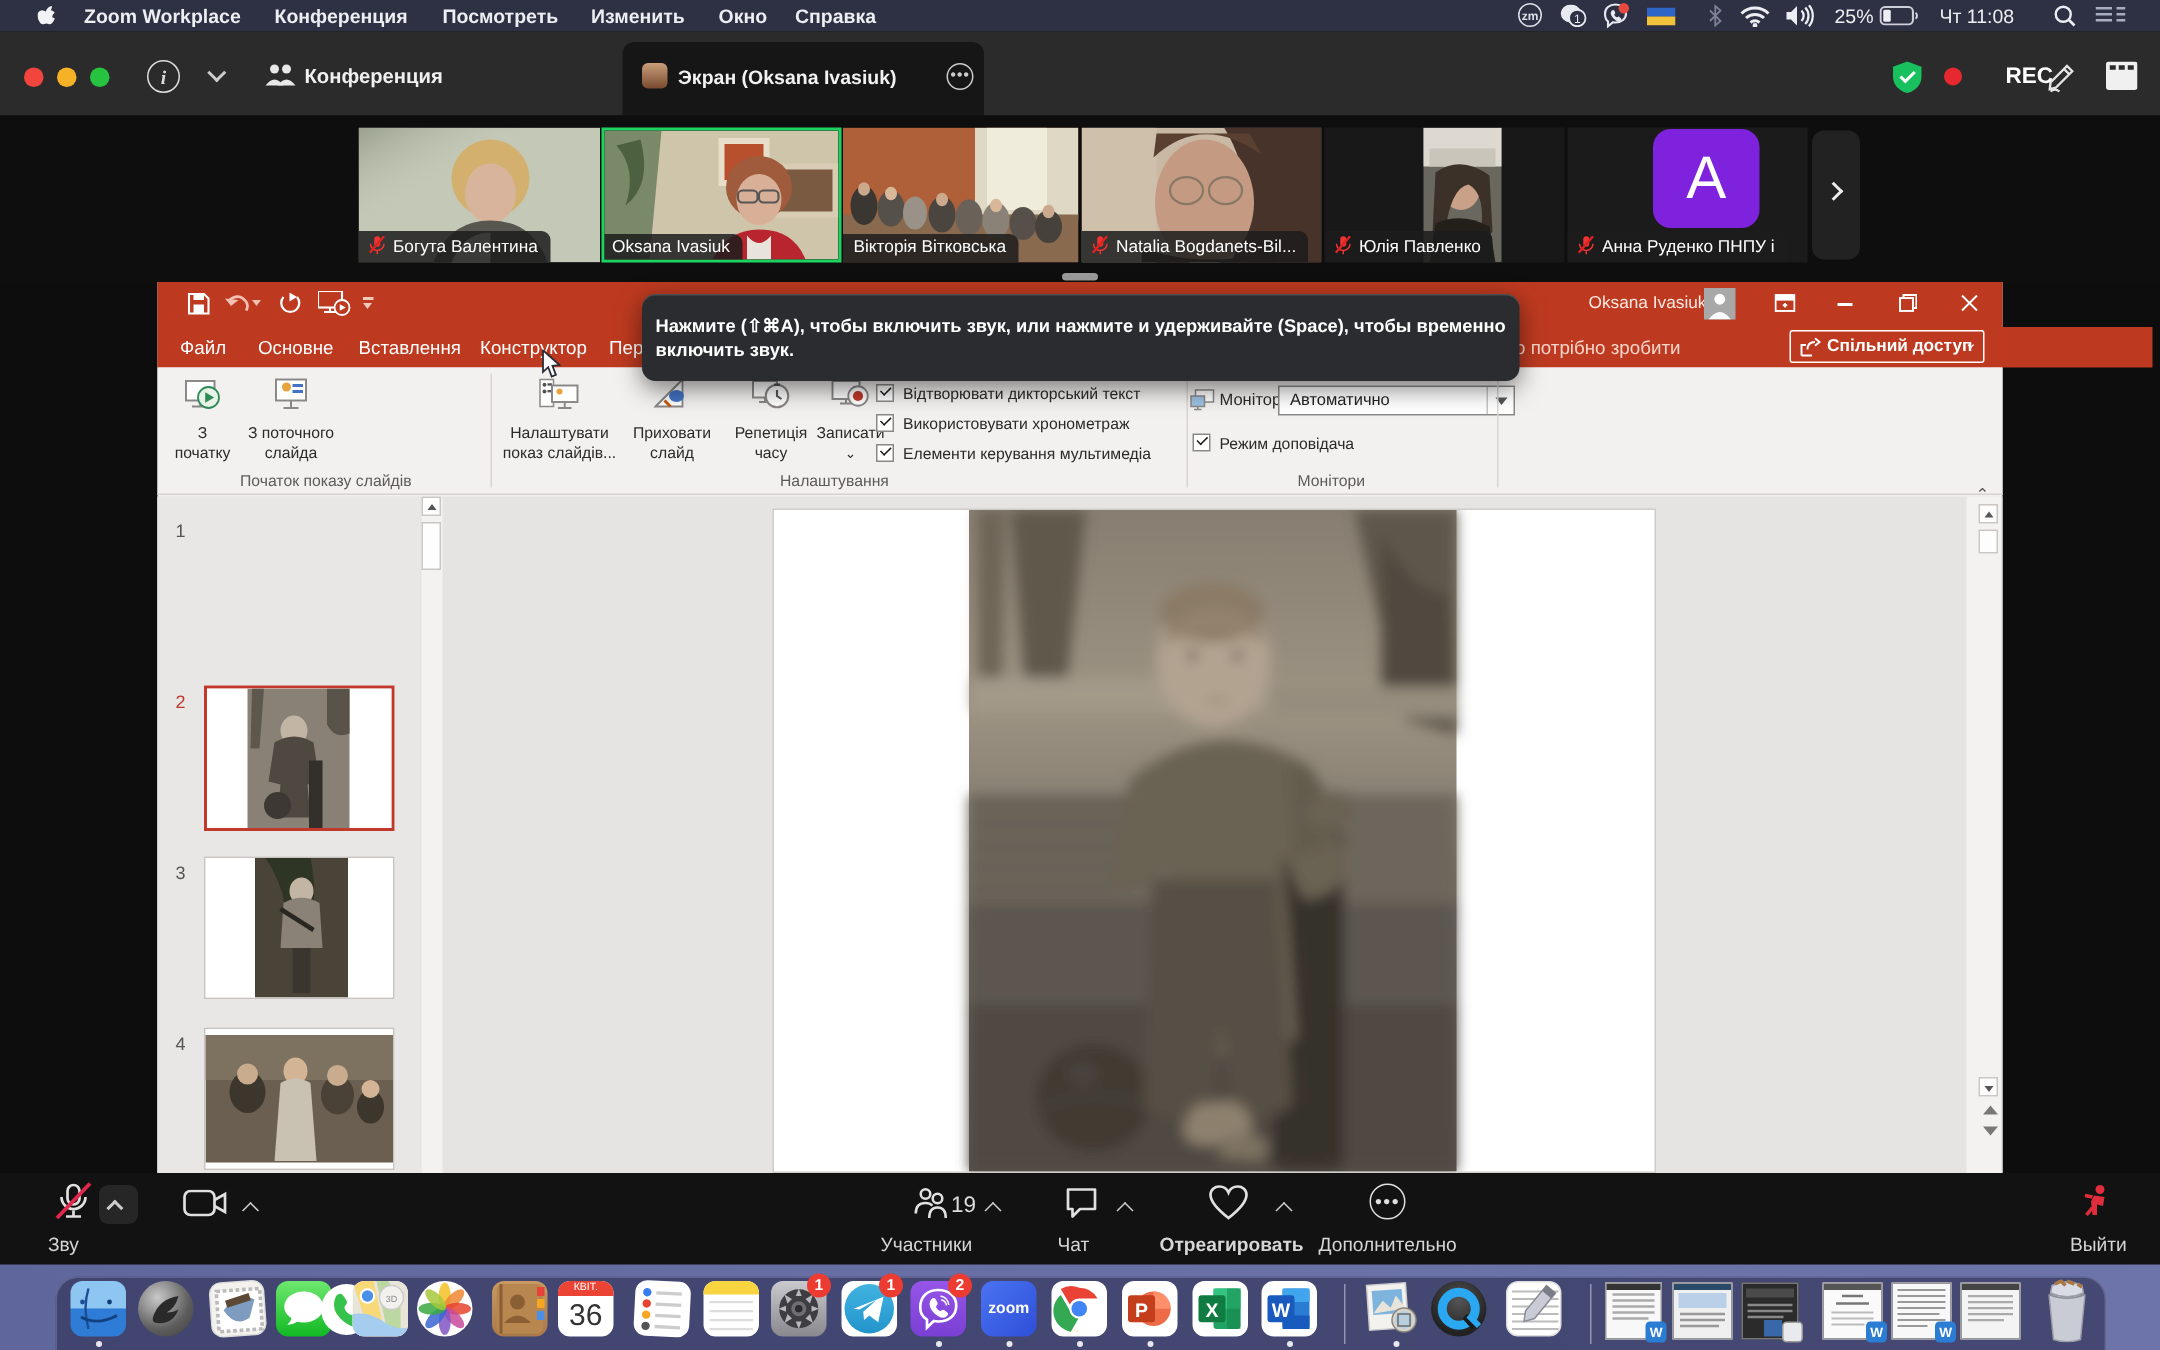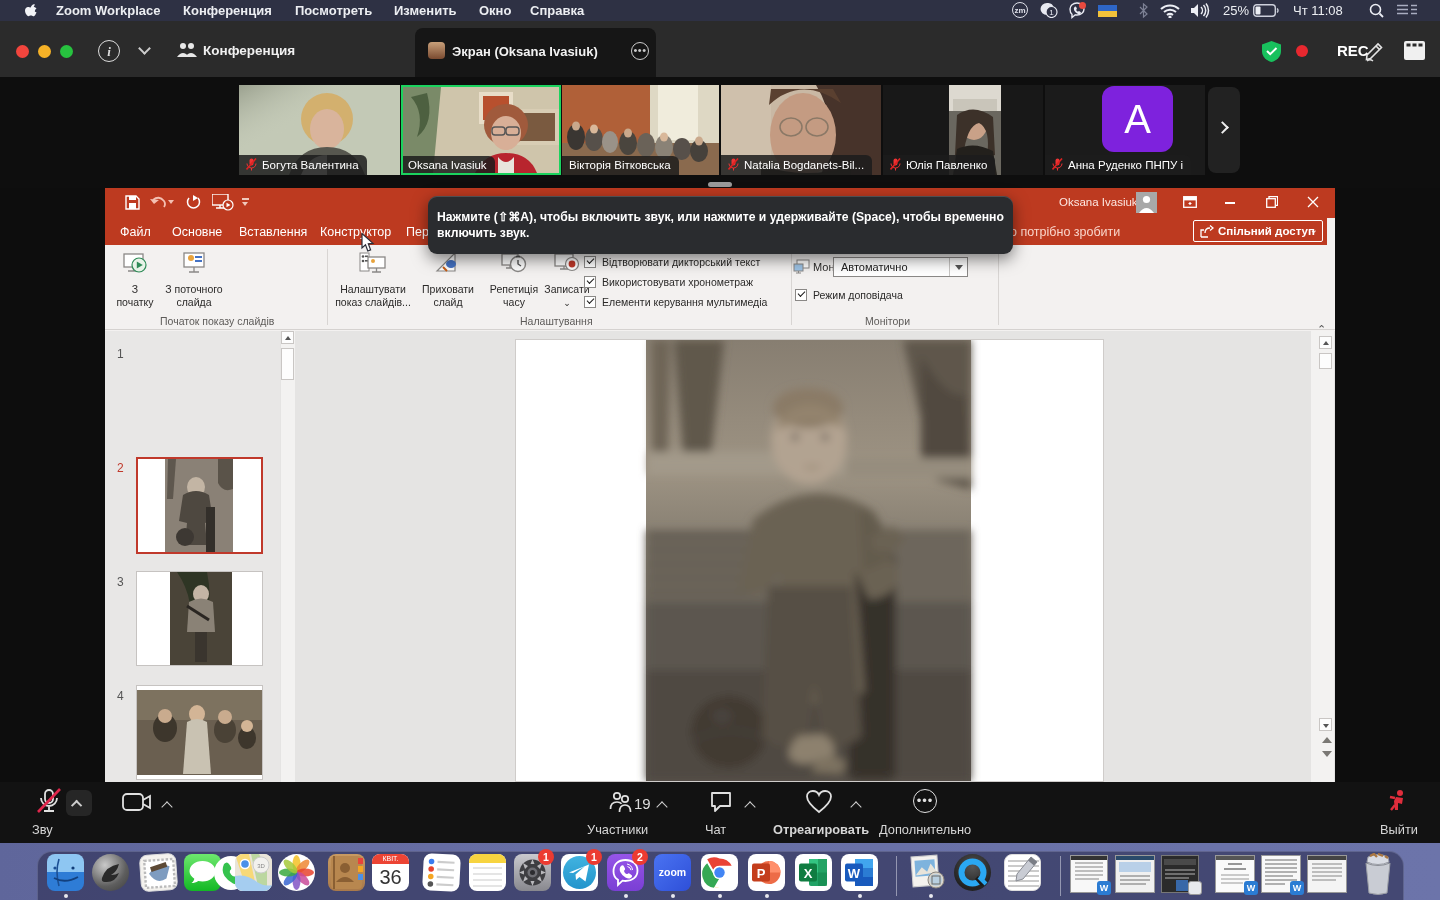--- a/index.html
+++ b/index.html
@@ -14,21 +14,21 @@
 .tl{position:absolute;top:24px;width:13px;height:13px;border-radius:50%;}
 #ztab{position:absolute;left:415px;top:7px;width:241px;height:49px;background:#161616;border-radius:8px 8px 0 0;}
 
 #strip{position:absolute;left:0;top:77px;width:1440px;height:111px;background:#0e0e0e;}
 .tile{position:absolute;top:8px;height:90px;overflow:hidden;background:#1d1d1d;}
 .nlabel{position:absolute;left:0px;bottom:0px;background:rgba(28,28,28,0.85);color:#fff;font-size:11.5px;padding:3px 8px 4px 7px;border-radius:0 6px 0 0;white-space:nowrap;}
 .micoff{display:inline-block;position:relative;width:11px;height:12px;vertical-align:-2px;margin-right:5px;}
 
 #ppt{position:absolute;left:105px;top:188px;width:1230px;height:598px;background:#f3f1f0;}
 #ppt-title{position:absolute;left:0;top:0;width:1230px;height:30px;background:#bd3a20;}
-#ppt-tabs{position:absolute;left:0;top:30px;width:1222px;height:27px;background:#bd3a20;color:#fff;font-size:12.5px;}
+#ppt-tabs{position:absolute;left:0;top:30px;width:1330px;height:27px;background:#bd3a20;color:#fff;font-size:12.5px;}
 #ppt-tabs span{position:absolute;top:7px;}
 #ribbon{position:absolute;left:0;top:57px;width:1230px;height:85px;background:#f3f1f0;border-bottom:1px solid #d5d2d0;}
 .rgsep{position:absolute;top:4px;width:1px;height:76px;background:#d8d5d3;}
 .rlabel{position:absolute;top:70px;font-size:10.5px;color:#5d5b59;white-space:nowrap;}
 .rbtn{position:absolute;text-align:center;color:#2b2a29;font-size:10.5px;line-height:13px;}
 .rbtn svg{display:block;margin:0 auto 6px;}
 .cbrow{position:absolute;font-size:10.5px;color:#2b2a29;white-space:nowrap;}
 .cbx{display:inline-block;width:12px;height:12px;border:1px solid #8a8886;background:#fff;vertical-align:-2px;margin-right:6px;position:relative;}
 .cbx:after{content:"";position:absolute;left:2px;top:1px;width:6px;height:3px;border-left:1.6px solid #1b1a19;border-bottom:1.6px solid #1b1a19;transform:rotate(-45deg);}
 
@@ -396,21 +396,21 @@
     <div class="cbrow" style="left:479px;top:31px;"><span class="cbx"></span>Використовувати хронометраж</div>
     <div class="cbrow" style="left:479px;top:51px;"><span class="cbx"></span>Елементи керування мультимедіа</div>
     <div class="rgsep" style="left:686px;"></div>
 
     <svg class="abs" style="left:688px;top:14px;" width="17" height="15" viewBox="0 0 17 15">
           <rect x="4" y="1" width="12" height="8" fill="#fff" stroke="#8a8886"></rect>
           <rect x="1" y="5" width="9" height="7" fill="#9dc3e6" stroke="#8a8886"></rect>
           <path d="M5.5 12 v2 M3 14 h5" stroke="#8a8886"></path>
         </svg>
     <div class="cbrow" style="left:708px;top:16px;font-size:11px;">Монітор:</div>
-    <div class="abs" style="left:728px;top:12px;width:135px;height:20px;background:#fff;border:1px solid #8a8886;font-size:11px;color:#222;line-height:18px;padding-left:7px;">Автоматично
+    <div class="abs" style="left:747px;top:12px;width:158px;height:20px;background:#fff;border:1px solid #8a8886;font-size:11px;color:#222;line-height:18px;padding-left:7px;">Автоматично
       <div class="abs" style="right:0;top:0;width:18px;height:18px;border-left:1px solid #c8c6c4;">
             <div class="abs" style="left:5px;top:7px;width:0;height:0;border-left:4px solid transparent;border-right:4px solid transparent;border-top:5px solid #555;"></div>
           </div>
     </div>
     <div class="cbrow" style="left:690px;top:44px;"><span class="cbx"></span>Режим доповідача</div>
     <div class="rgsep" style="left:893px;"></div>
     <div class="rlabel" style="left:55px;">Початок показу слайдів</div>
     <div class="rlabel" style="left:415px;">Налаштування</div>
     <div class="rlabel" style="left:760px;">Монітори</div>
     </div>

